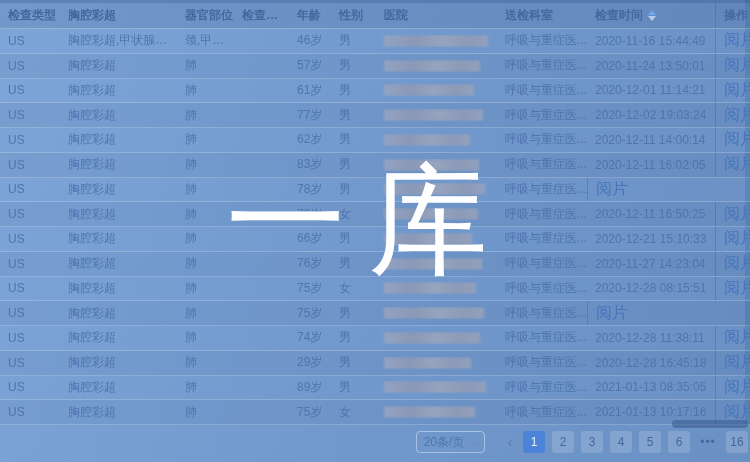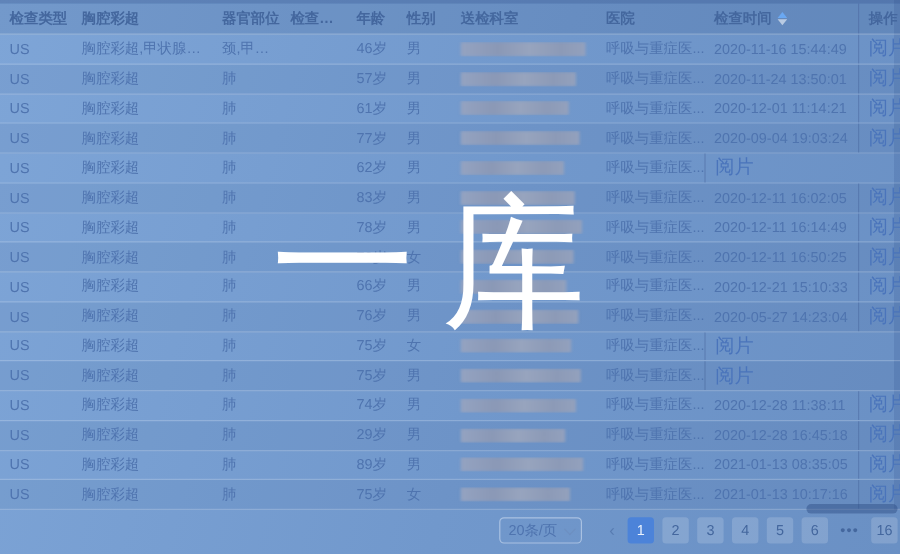--- a/index.html
+++ b/index.html
@@ -67,22 +67,22 @@
 <div class="right-strip"></div>
 
 <div class="table-wrap">
   <div class="grid thead">
     <div class="cell">检查类型</div>
     <div class="cell">胸腔彩超</div>
     <div class="cell">器官部位</div>
     <div class="cell">检查方法</div>
     <div class="cell">年龄</div>
     <div class="cell">性别</div>
+    <div class="cell">医院</div>
     <div class="cell">送检科室</div>
-    <div class="cell">医院</div>
     <div class="cell">
       <span>检查时间</span><span class="sort-wrap">
           <i class="caret-up"></i>
           <i class="caret-down"></i>
         </span>
     </div>
     <div class="cell action-cell">操作</div>
   </div>
   <div class="rows" id="rows">
   <div class="grid tr">
@@ -140,37 +140,38 @@
     <div class="cell">US</div>
     <div class="cell">胸腔彩超</div>
     <div class="cell">肺</div>
     <div class="cell"></div>
     <div class="cell">77岁</div>
     <div class="cell">男</div>
     <div class="cell">
       <div class="blur-block" style="width: 99px;"></div>
     </div>
     <div class="cell">呼吸与重症医...</div>
-    <div class="cell">2020-09-04 19:03:24</div>
+    <div class="cell">2020-12-02 19:03:24</div>
     <div class="cell action-cell">
       <span class="link">阅片</span>
     </div>
   </div>
 
   <div class="grid tr">
     <div class="cell">US</div>
     <div class="cell">胸腔彩超</div>
     <div class="cell">肺</div>
     <div class="cell"></div>
     <div class="cell">62岁</div>
     <div class="cell">男</div>
     <div class="cell">
       <div class="blur-block" style="width: 86px;"></div>
     </div>
     <div class="cell">呼吸与重症医...</div>
+    <div class="cell">2020-12-11 14:00:14</div>
     <div class="cell action-cell">
       <span class="link">阅片</span>
     </div>
   </div>
 
   <div class="grid tr">
     <div class="cell">US</div>
     <div class="cell">胸腔彩超</div>
     <div class="cell">肺</div>
     <div class="cell"></div>
@@ -190,21 +191,20 @@
     <div class="cell">US</div>
     <div class="cell">胸腔彩超</div>
     <div class="cell">肺</div>
     <div class="cell"></div>
     <div class="cell">78岁</div>
     <div class="cell">男</div>
     <div class="cell">
       <div class="blur-block" style="width: 101px;"></div>
     </div>
     <div class="cell">呼吸与重症医...</div>
-    <div class="cell">2020-12-11 16:14:49</div>
     <div class="cell action-cell">
       <span class="link">阅片</span>
     </div>
   </div>
 
   <div class="grid tr">
     <div class="cell">US</div>
     <div class="cell">胸腔彩超</div>
     <div class="cell">肺</div>
     <div class="cell"></div>
@@ -241,37 +241,38 @@
     <div class="cell">US</div>
     <div class="cell">胸腔彩超</div>
     <div class="cell">肺</div>
     <div class="cell"></div>
     <div class="cell">76岁</div>
     <div class="cell">男</div>
     <div class="cell">
       <div class="blur-block" style="width: 98px;"></div>
     </div>
     <div class="cell">呼吸与重症医...</div>
-    <div class="cell">2020-05-27 14:23:04</div>
+    <div class="cell">2020-11-27 14:23:04</div>
     <div class="cell action-cell">
       <span class="link">阅片</span>
     </div>
   </div>
 
   <div class="grid tr">
     <div class="cell">US</div>
     <div class="cell">胸腔彩超</div>
     <div class="cell">肺</div>
     <div class="cell"></div>
     <div class="cell">75岁</div>
     <div class="cell">女</div>
     <div class="cell">
       <div class="blur-block" style="width: 92px;"></div>
     </div>
     <div class="cell">呼吸与重症医...</div>
+    <div class="cell">2020-12-28 08:15:51</div>
     <div class="cell action-cell">
       <span class="link">阅片</span>
     </div>
   </div>
 
   <div class="grid tr">
     <div class="cell">US</div>
     <div class="cell">胸腔彩超</div>
     <div class="cell">肺</div>
     <div class="cell"></div>

